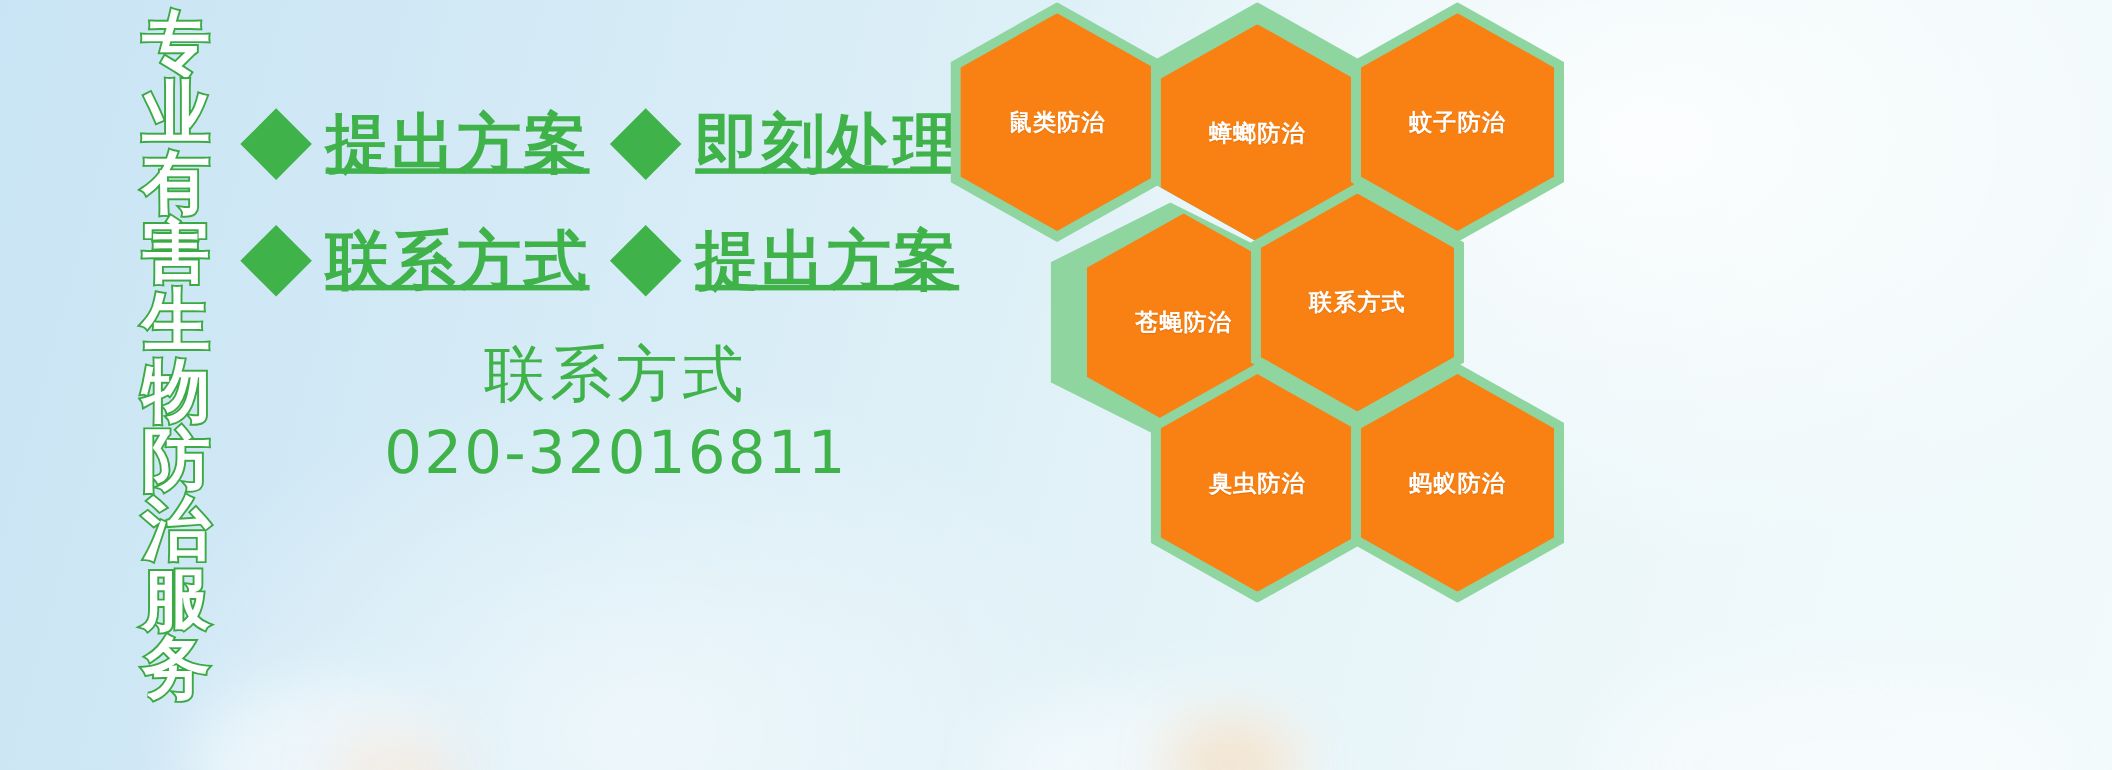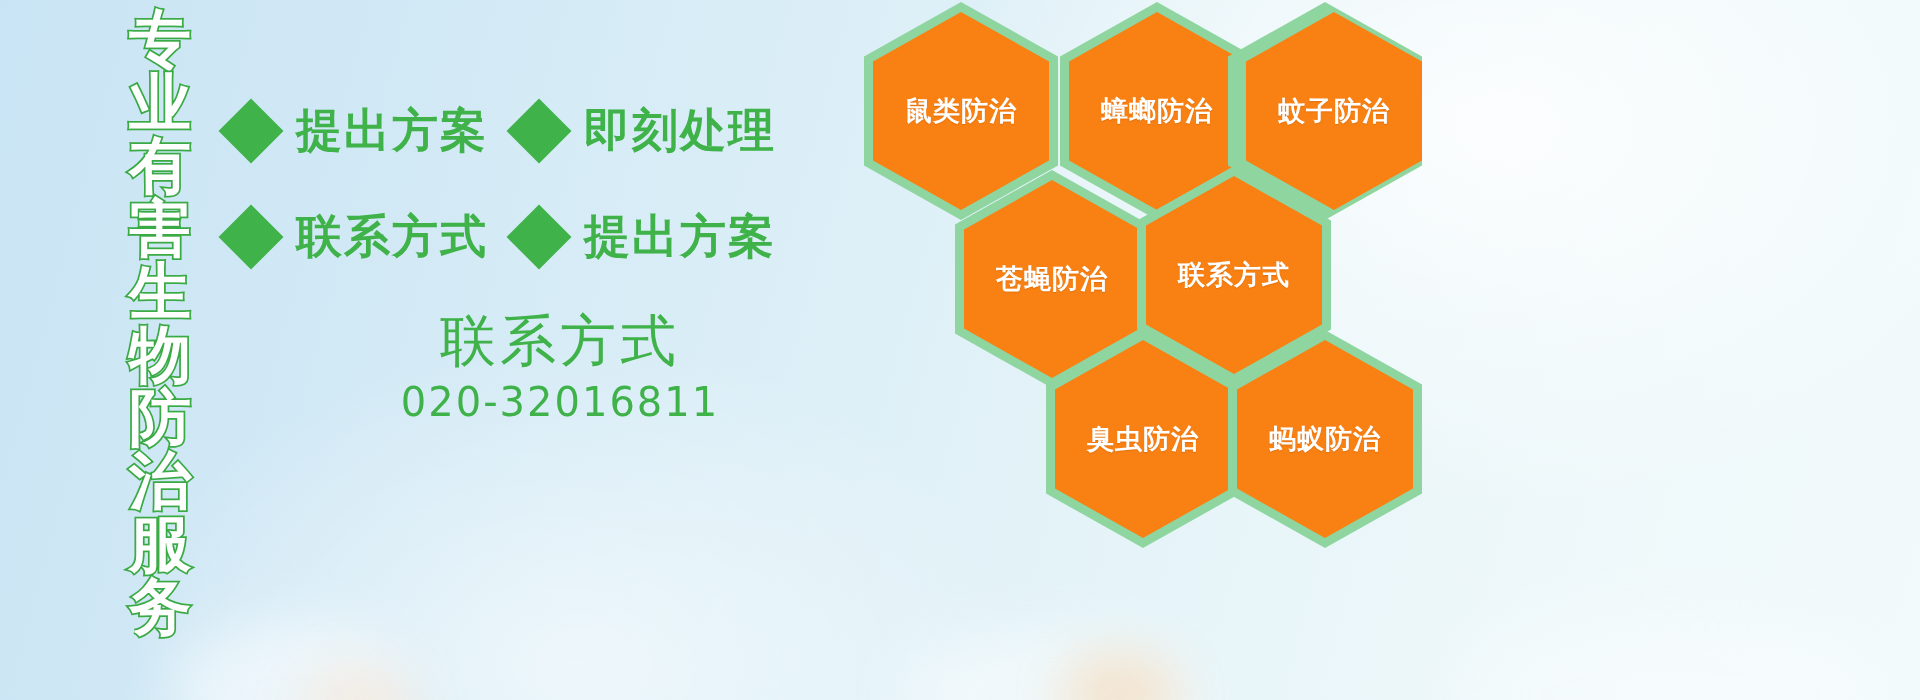--- a/index.html
+++ b/index.html
@@ -44,67 +44,68 @@
   
   #feature-lines{position:absolute;left:228px;top:78px;}
   .feature-row{display:flex;align-items:center;height:106px;}
   .feature-item{display:flex;align-items:center;}
   .diamond{
     width:46px;height:46px;background:#3fb24a;
     transform:rotate(45deg);
     margin-right:22px;flex:none;
   }
   .feature-text{
-    font-size:46px;font-weight:700;color:#3fb24a;
+    font-size:58px;font-weight:700;color:#3fb24a;
     letter-spacing:2px;white-space:nowrap;
     font-family:"DejaVu Sans","Liberation Sans",sans-serif;
+    text-decoration:underline;
   }
   .gap{width:28px;}
 
   
   #contact-block{
     position:absolute;left:300px;top:306px;width:520px;text-align:center;
   }
   #contact-title{
     font-size:56px;font-weight:400;color:#3fb24a;letter-spacing:4px;
     font-family:"DejaVu Sans","Liberation Sans",sans-serif;
     line-height:1.25;
   }
   .phone{
-    font-size:40px;color:#3fb24a;letter-spacing:2px;line-height:1.33;
+    font-size:54px;color:#3fb24a;letter-spacing:2px;line-height:1.33;
     font-family:"DejaVu Sans","Liberation Sans",sans-serif;
     font-weight:400;
   }
 
   
   #honeycomb{position:absolute;left:858px;top:-6px;width:600px;height:560px;}
   .hex{
     position:absolute;width:194px;height:218px;
     display:flex;align-items:center;justify-content:center;
     background:#8fd5a0;
     clip-path:polygon(50% 0%,100% 25%,100% 75%,50% 100%,0% 75%,0% 25%);
   }
   .hex .inner{
     width:176px;height:198px;
     background:#f98012;
     clip-path:polygon(50% 0%,100% 25%,100% 75%,50% 100%,0% 75%,0% 25%);
     display:flex;align-items:center;justify-content:center;
   }
   .hex .label{
-    color:#ffffff;font-size:27px;font-weight:700;letter-spacing:1px;
+    color:#ffffff;font-size:21px;font-weight:700;letter-spacing:1px;
     white-space:nowrap;
     font-family:"DejaVu Sans","Liberation Sans",sans-serif;
     text-shadow:0 1px 1px rgba(150,70,0,.25);
   }
   
   .hp0{left:6px;top:8px;}
-  .hp1{left:202px;top:8px;}
-  .hp2{left:370px;top:8px;justify-content:flex-end;}
-  
-  .hp3{left:97px;top:176px;}
+  .hp1{left:188px;top:8px;align-items:flex-end;}
+  .hp2{left:370px;top:8px;}
+  
+  .hp3{left:97px;top:190px;padding-left:24px;}
   .hp4{left:279px;top:172px;}
   
   .hp5{left:6px;top:336px;}
   .hp6{left:188px;top:336px;}
   .hp7{left:370px;top:336px;}
 </style>
 </head>
 <body>
 
 <div id="stage">

